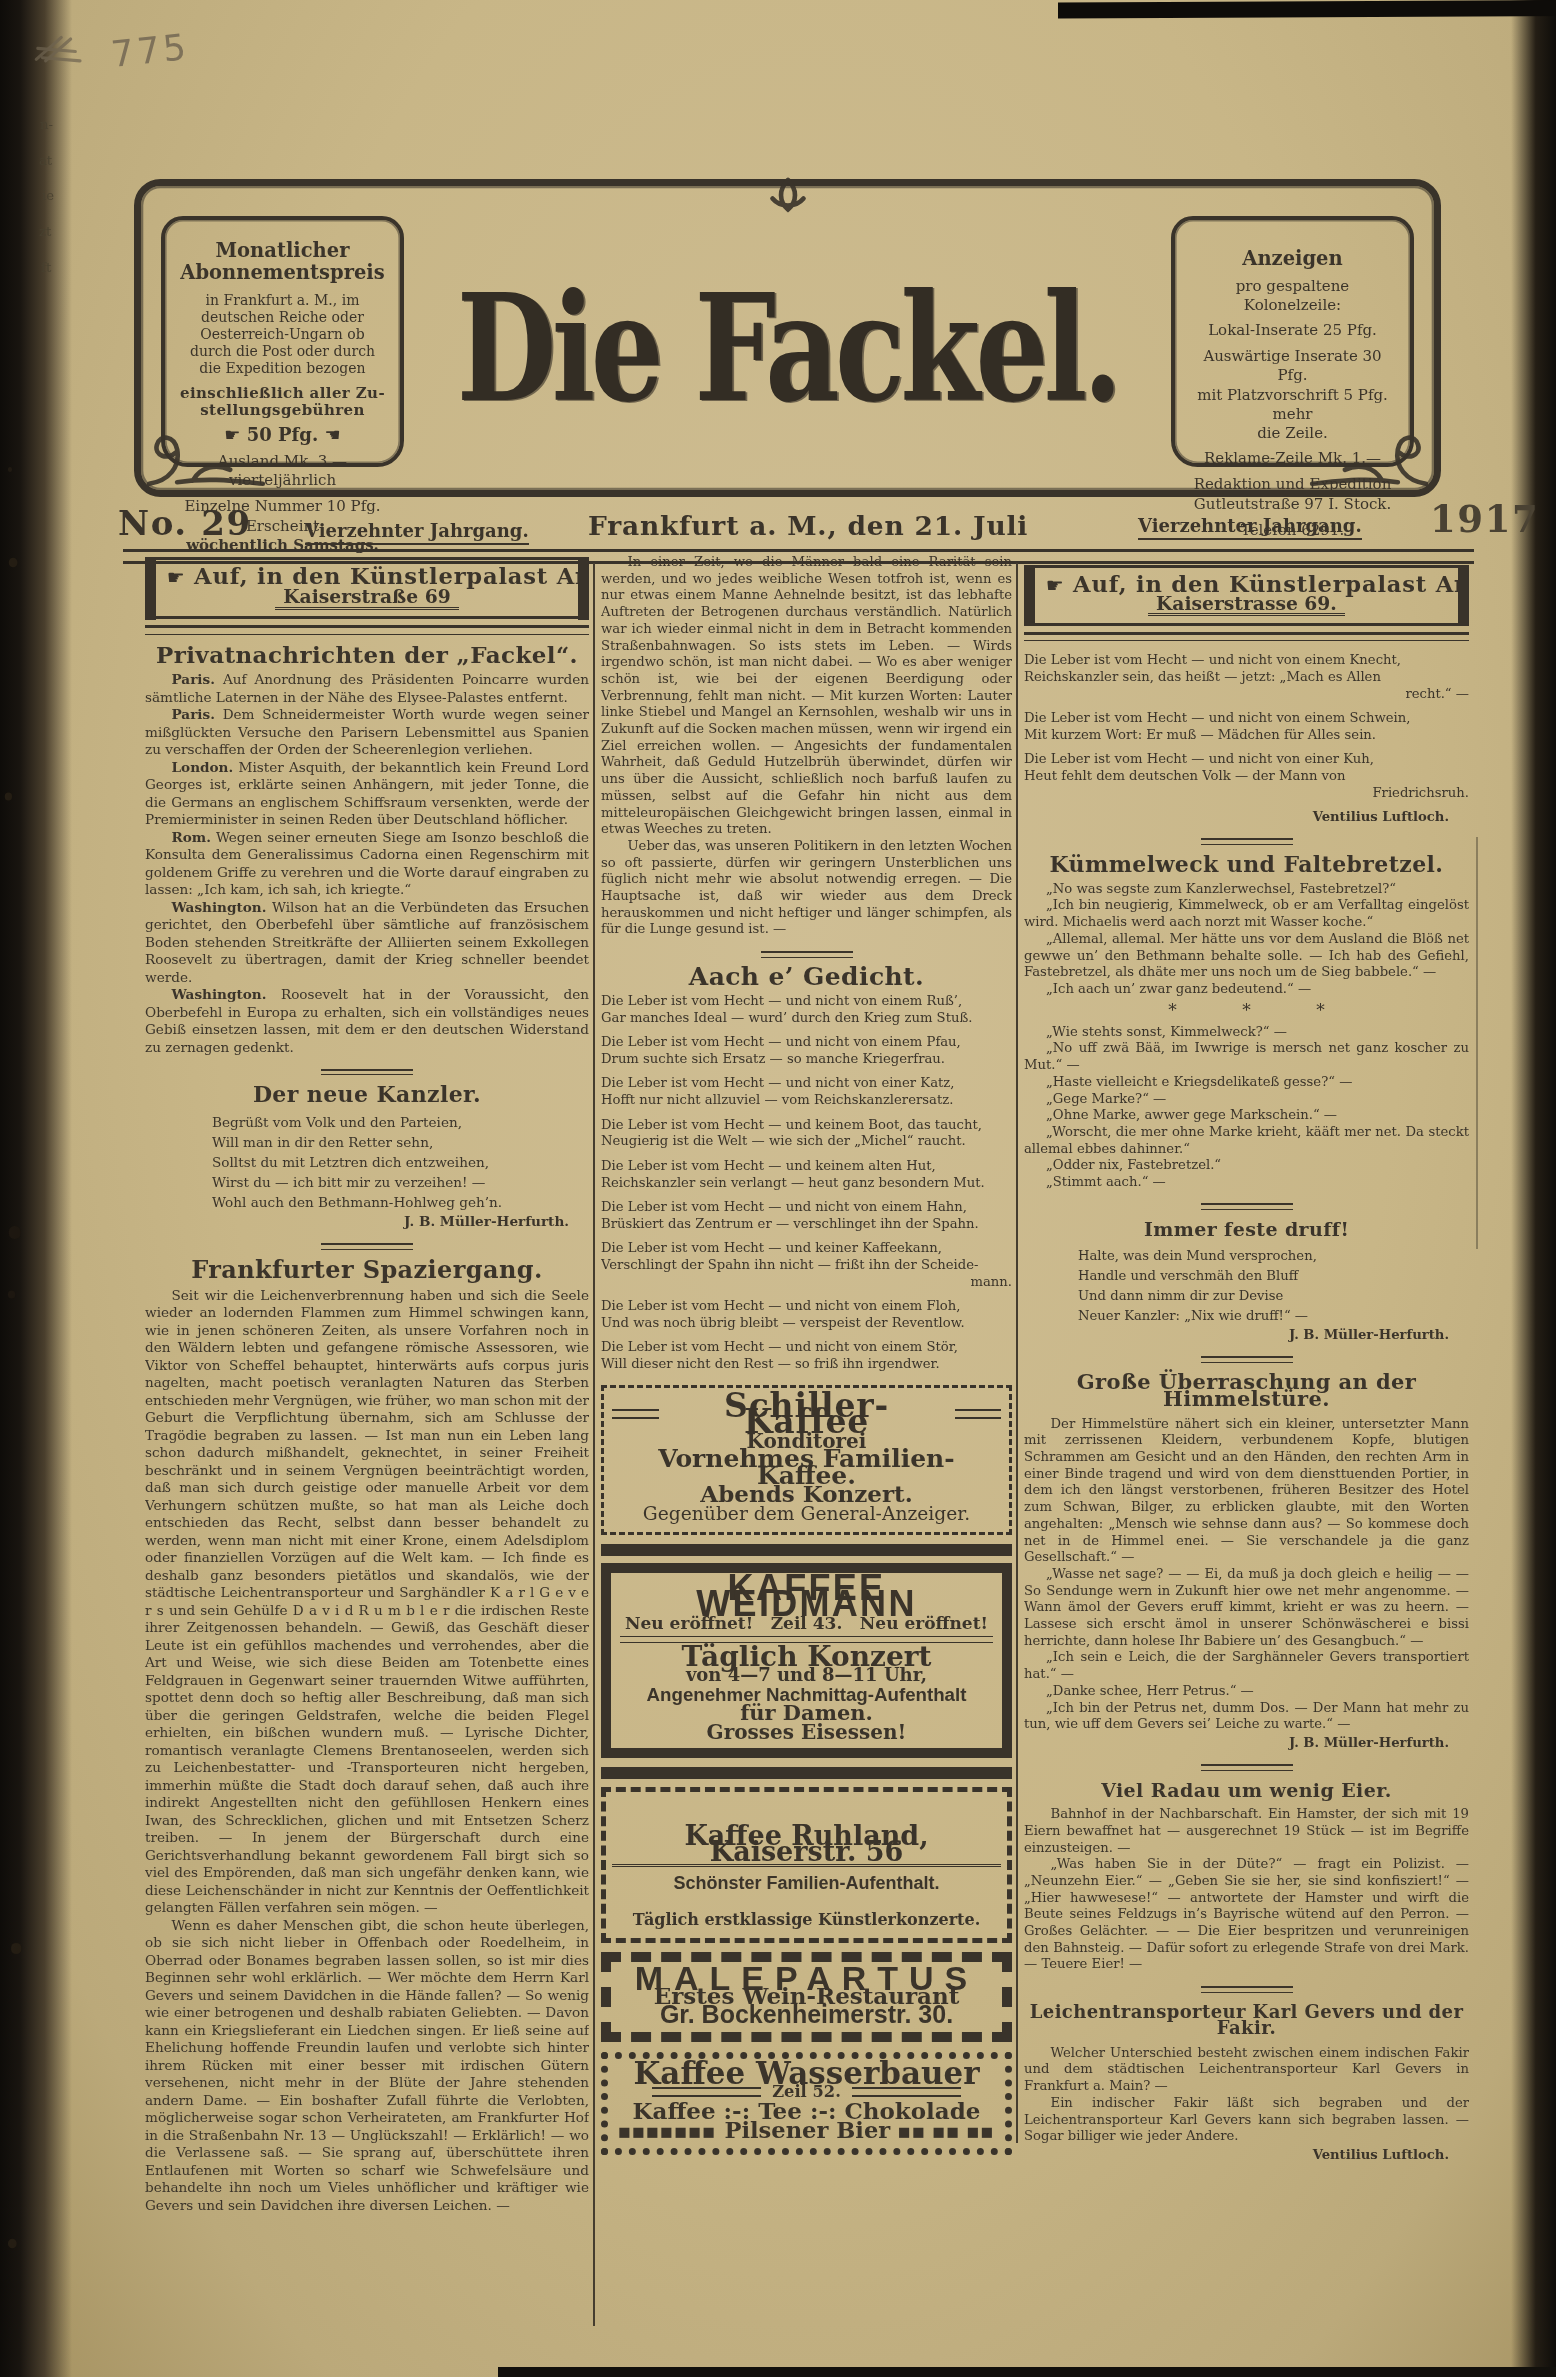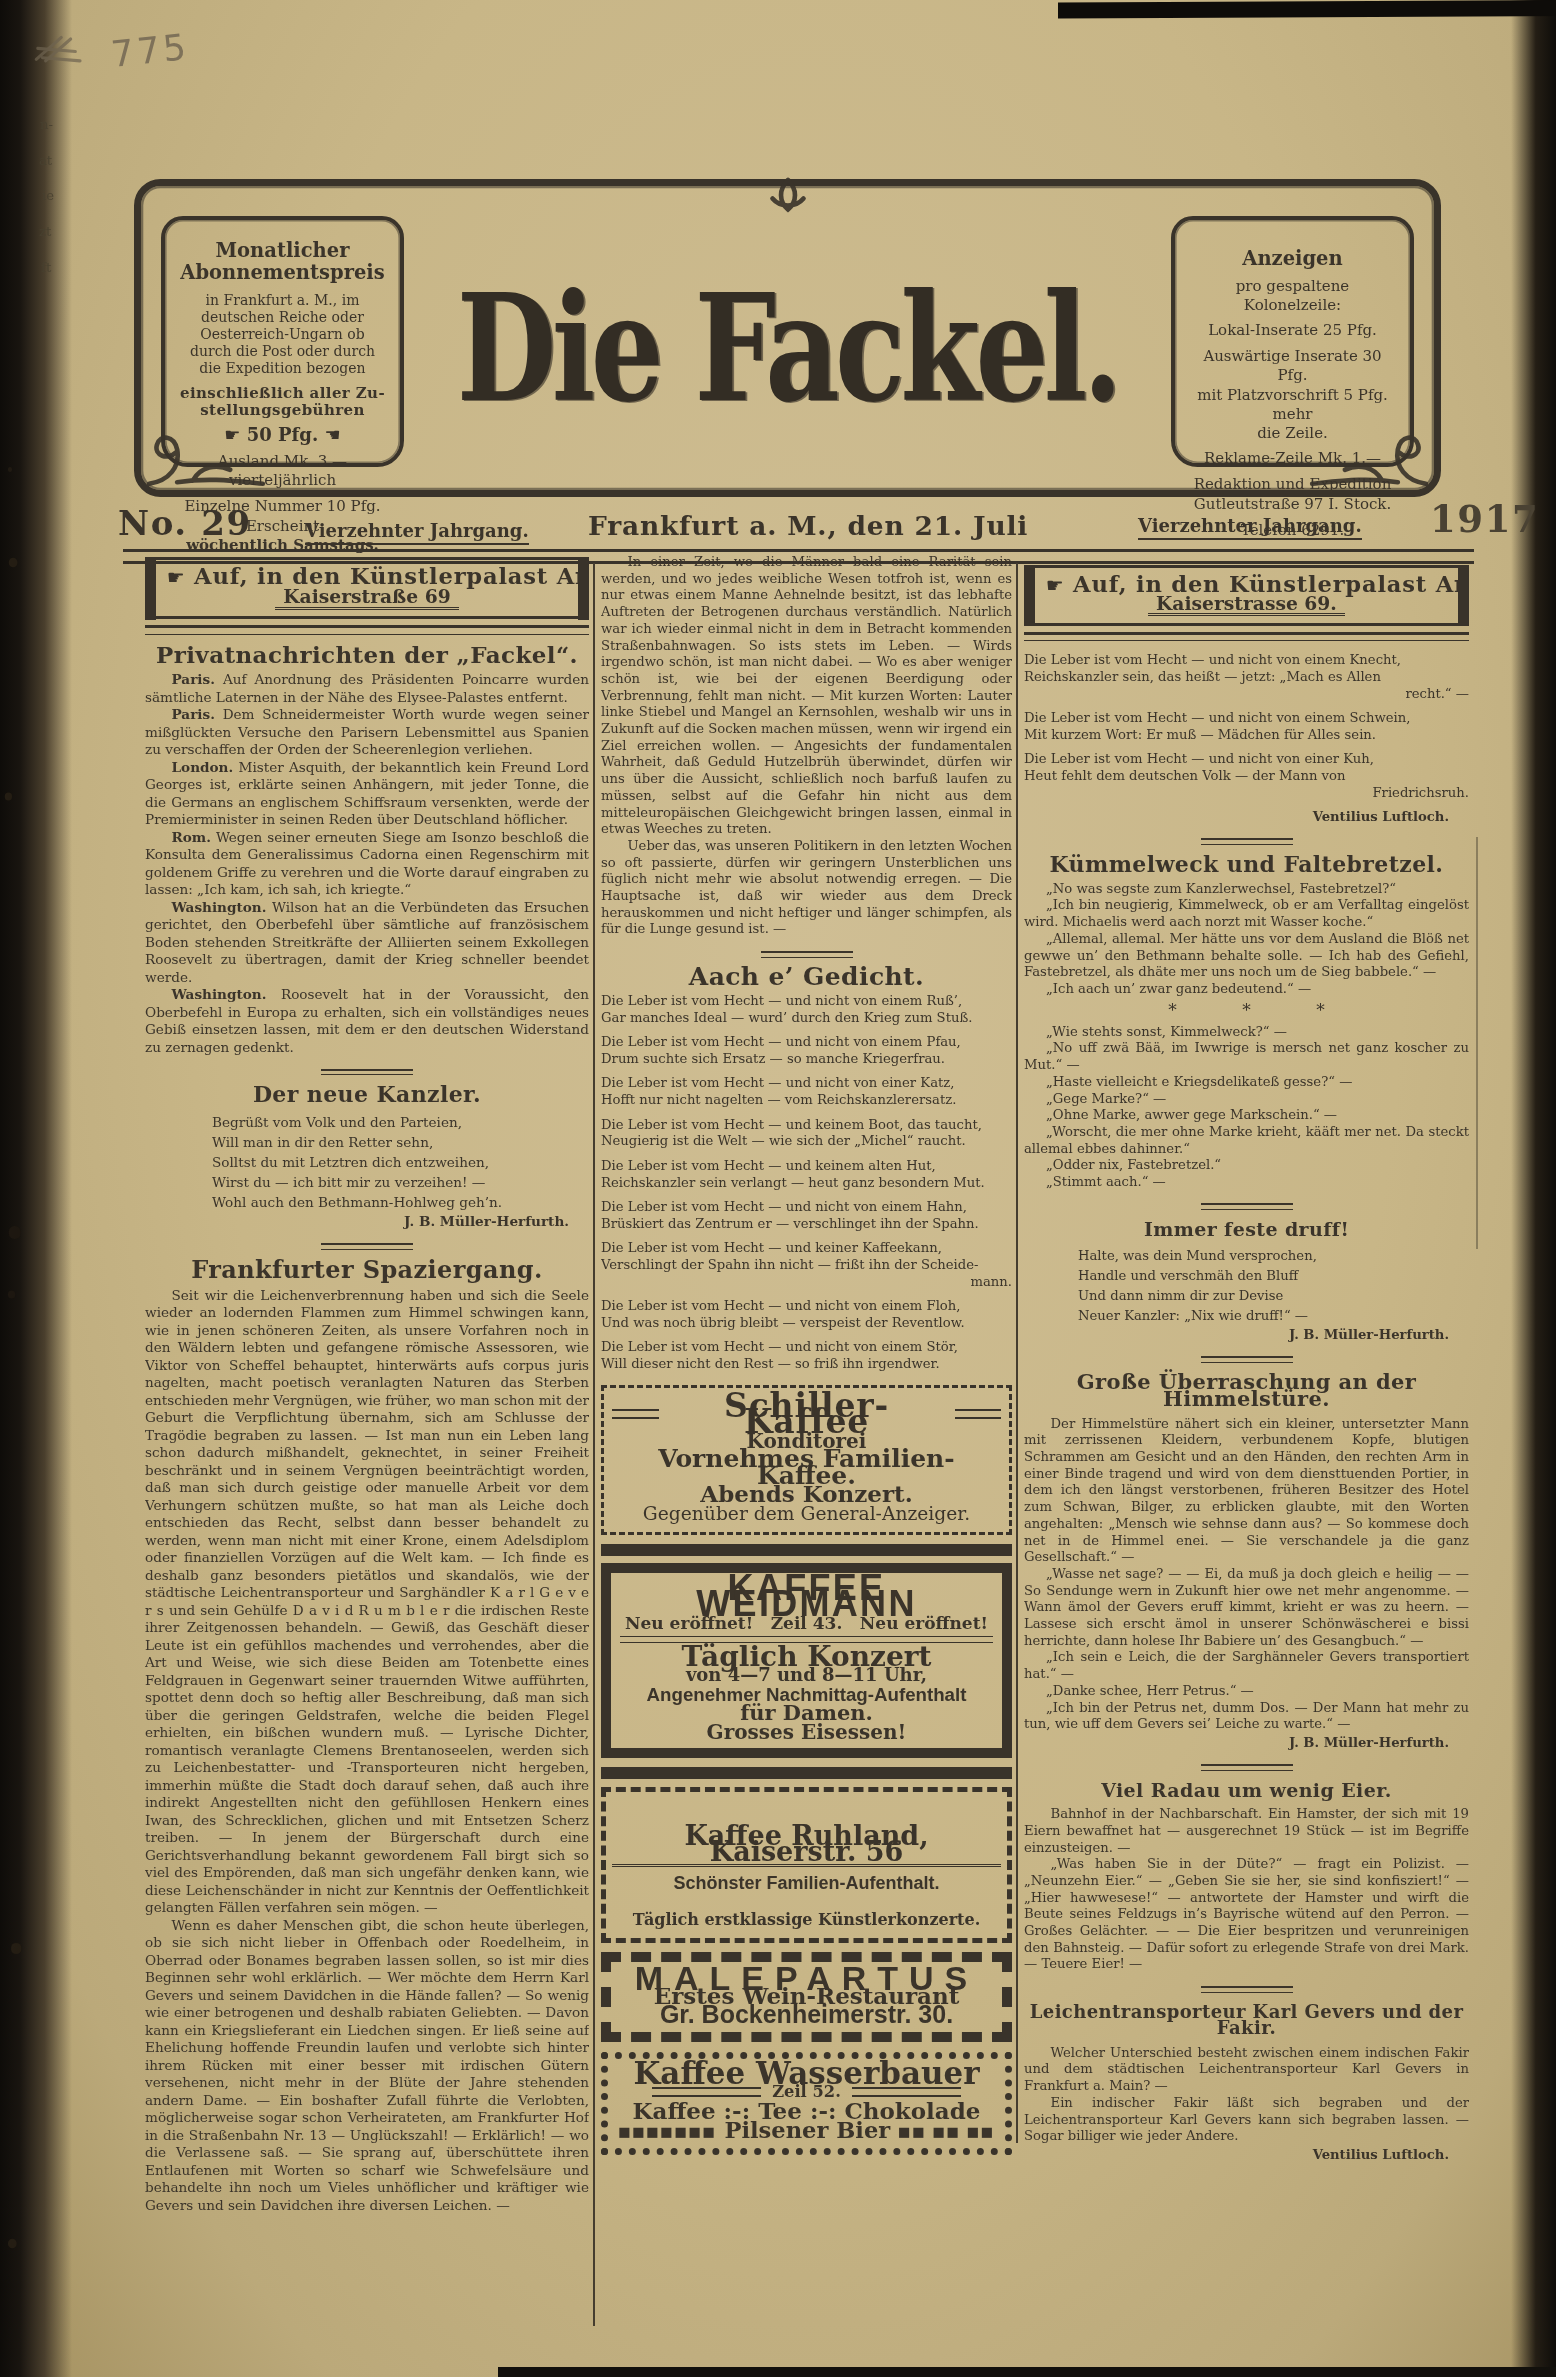--- a/index.html
+++ b/index.html
@@ -238,21 +238,21 @@
     <div class="couplet">
       <div>Die Leber ist vom Hecht — und nicht von einem Ruß’,</div>
       <div>Gar manches Ideal — wurd’ durch den Krieg zum Stuß.</div>
     </div>
     <div class="couplet">
       <div>Die Leber ist vom Hecht — und nicht von einem Pfau,</div>
       <div>Drum suchte sich Ersatz — so manche Kriegerfrau.</div>
     </div>
     <div class="couplet">
       <div>Die Leber ist vom Hecht — und nicht von einer Katz,</div>
-      <div>Hofft nur nicht nagelten — vom Reichskanzlerersatz.</div>
+      <div>Hofft nur nicht allzuviel — vom Reichskanzlerersatz.</div>
     </div>
     <div class="couplet">
       <div>Die Leber ist vom Hecht — und keinem Boot, das taucht,</div>
       <div>Neugierig ist die Welt — wie sich der „Michel“ raucht.</div>
     </div>
     <div class="couplet">
       <div>Die Leber ist vom Hecht — und keinem alten Hut,</div>
       <div>Reichskanzler sein verlangt — heut ganz besondern Mut.</div>
     </div>
     <div class="couplet">

